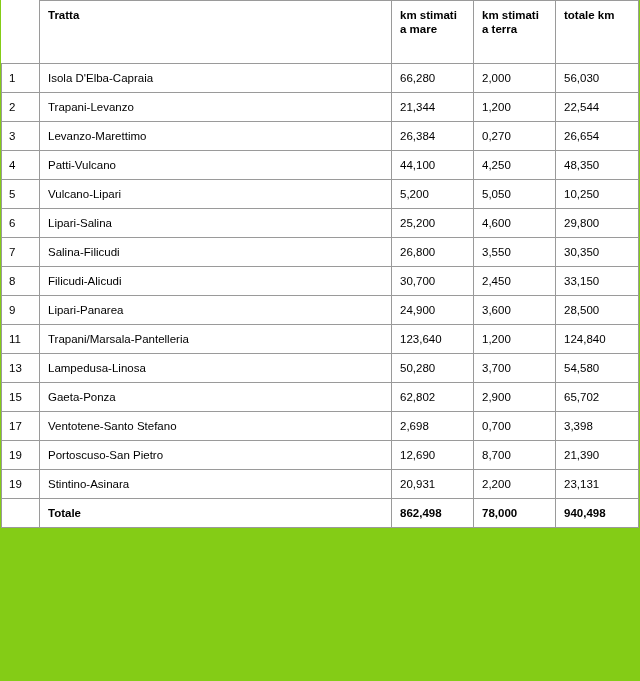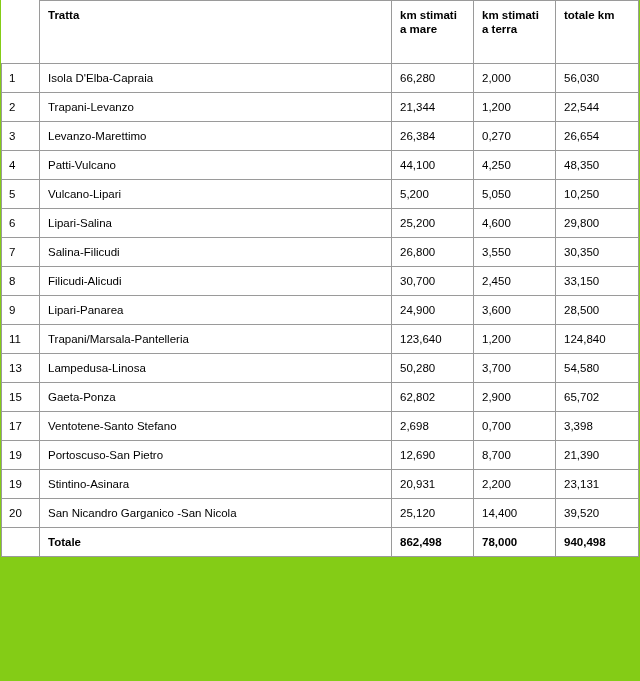--- a/index.html
+++ b/index.html
@@ -188,27 +188,20 @@
         <td>8,700</td>
         <td>21,390</td>
       </tr>
       <tr>
         <td class="num">19</td>
         <td class="cellpad-name">Stintino-Asinara</td>
         <td>20,931</td>
         <td>2,200</td>
         <td>23,131</td>
       </tr>
-      <tr>
-        <td class="num">20</td>
-        <td class="cellpad-name">San Nicandro Garganico -San Nicola</td>
-        <td>25,120</td>
-        <td>14,400</td>
-        <td>39,520</td>
-      </tr>
       <tr class="total-row">
         <td class="num"></td>
         <td class="cellpad-name">Totale</td>
         <td>862,498</td>
         <td>78,000</td>
         <td>940,498</td>
       </tr>
     </tbody>
   </table>
 </div>

